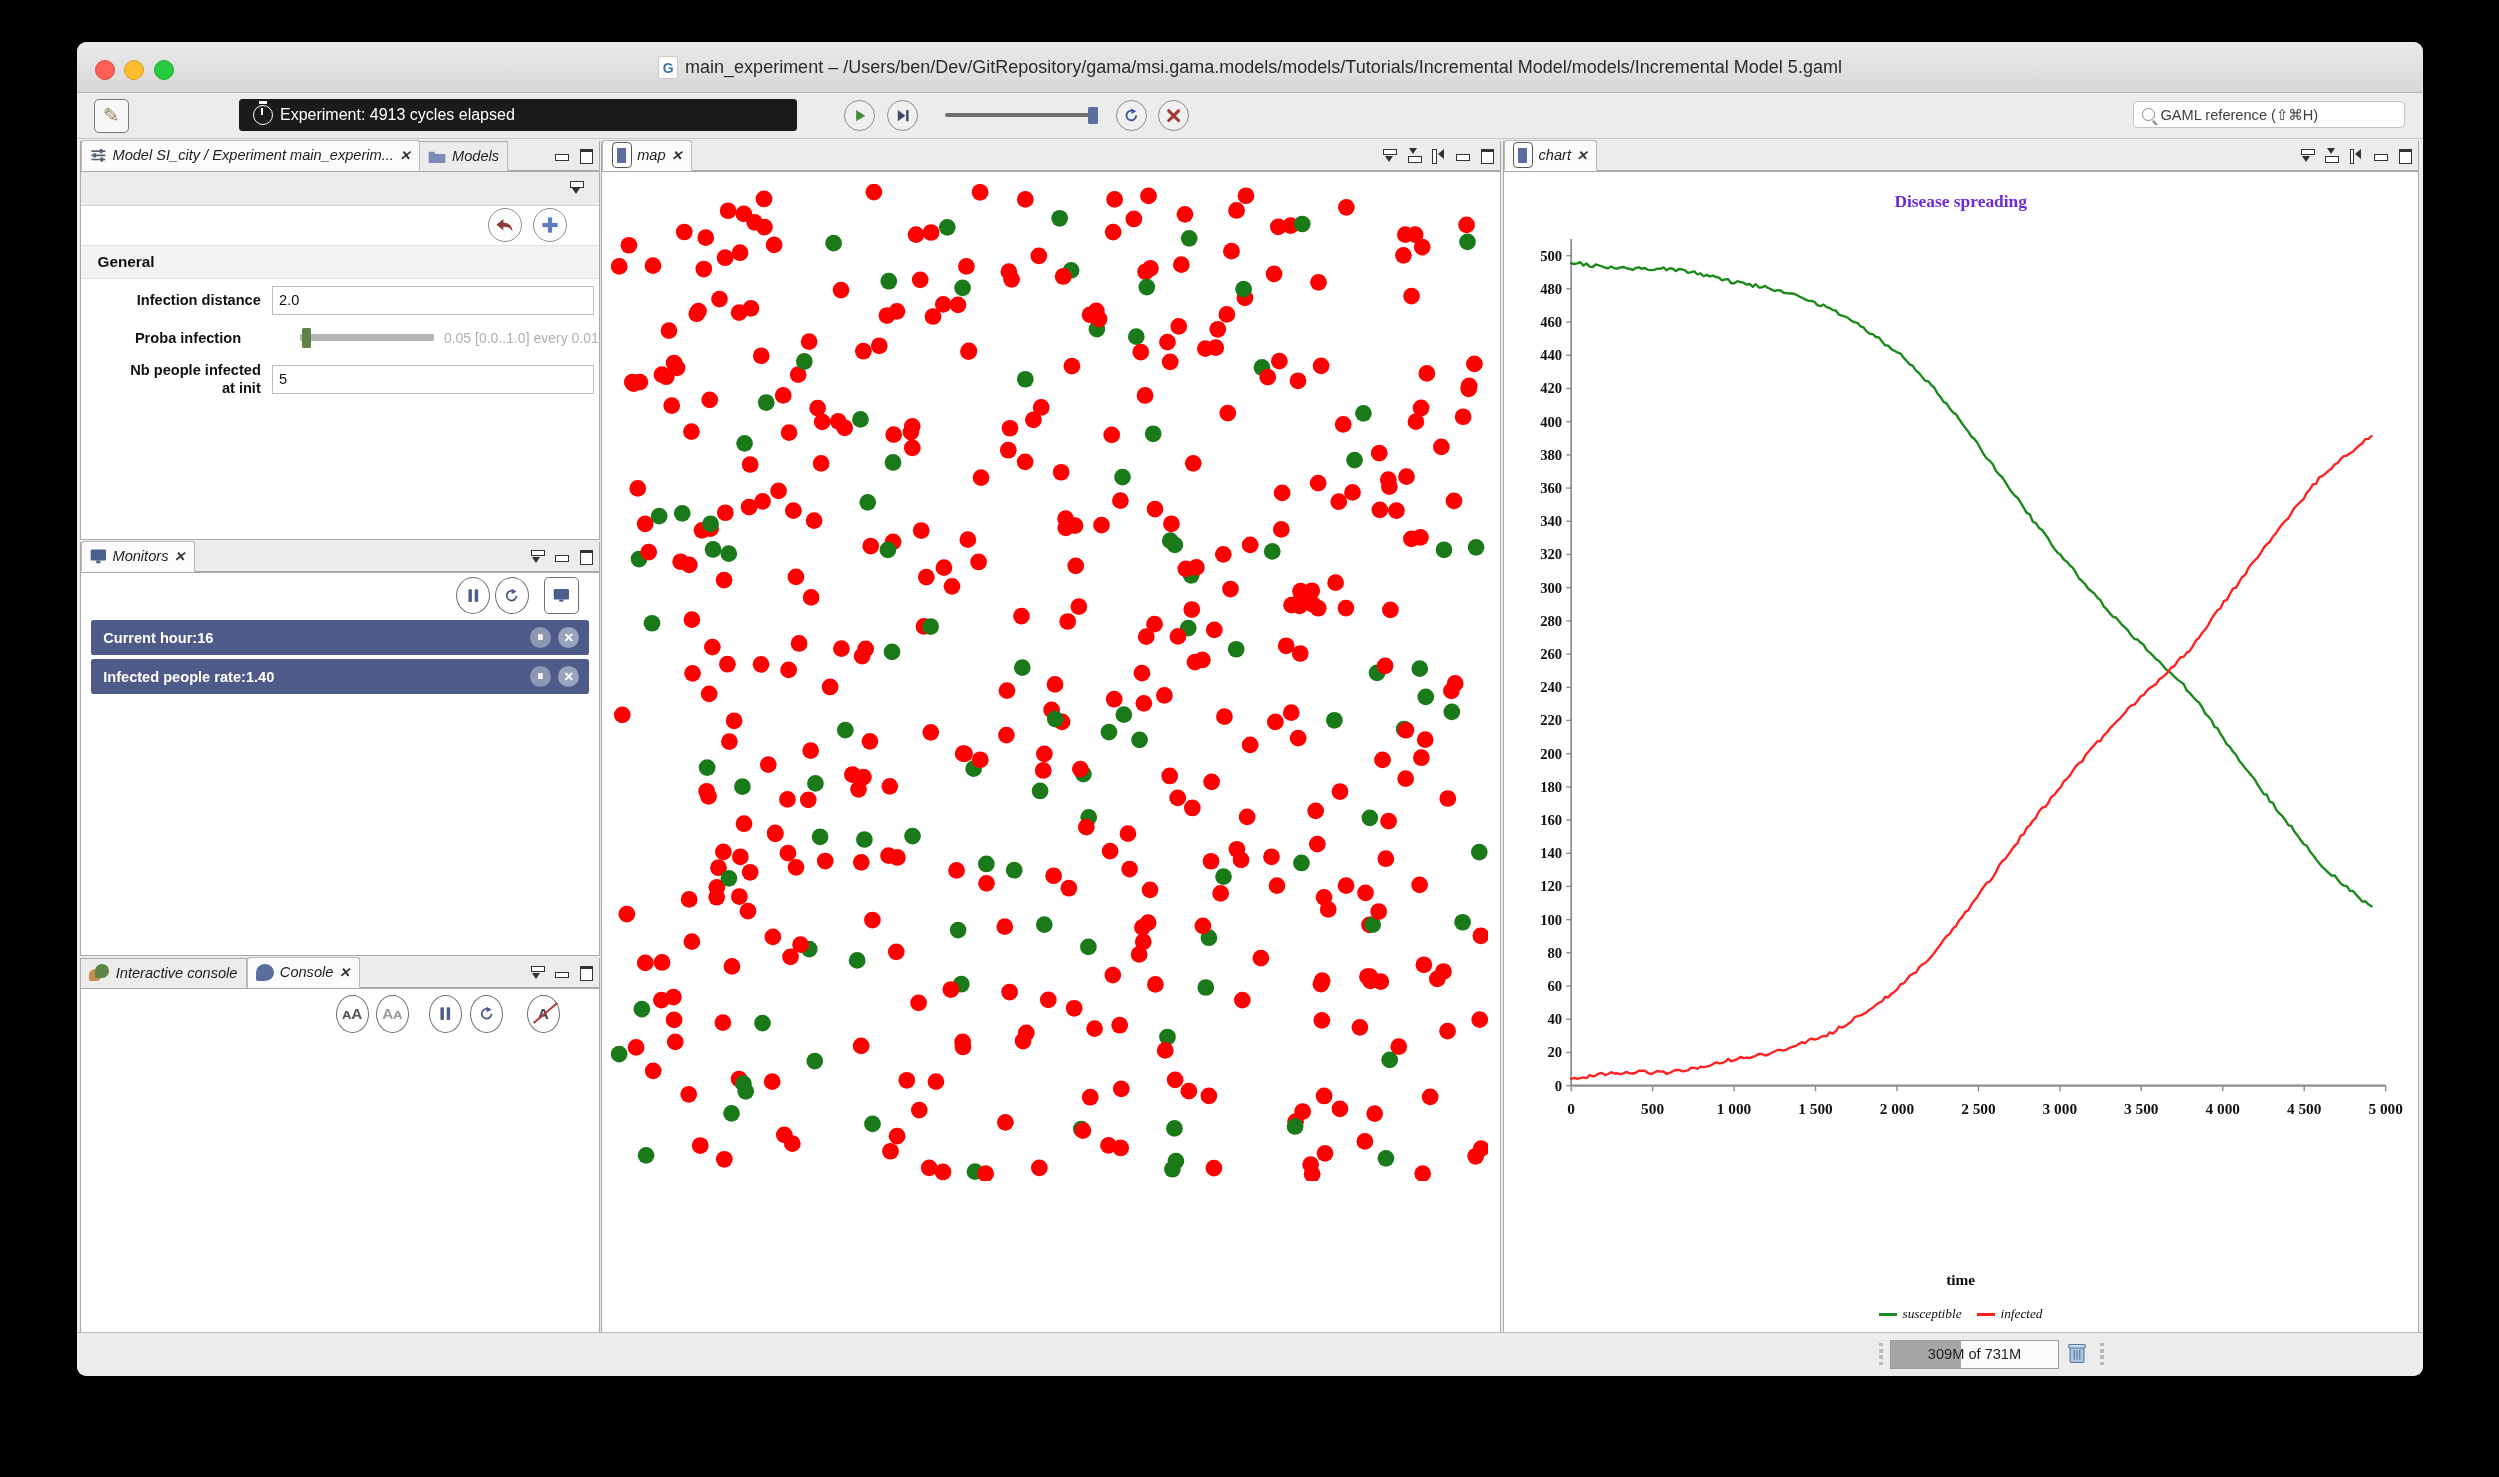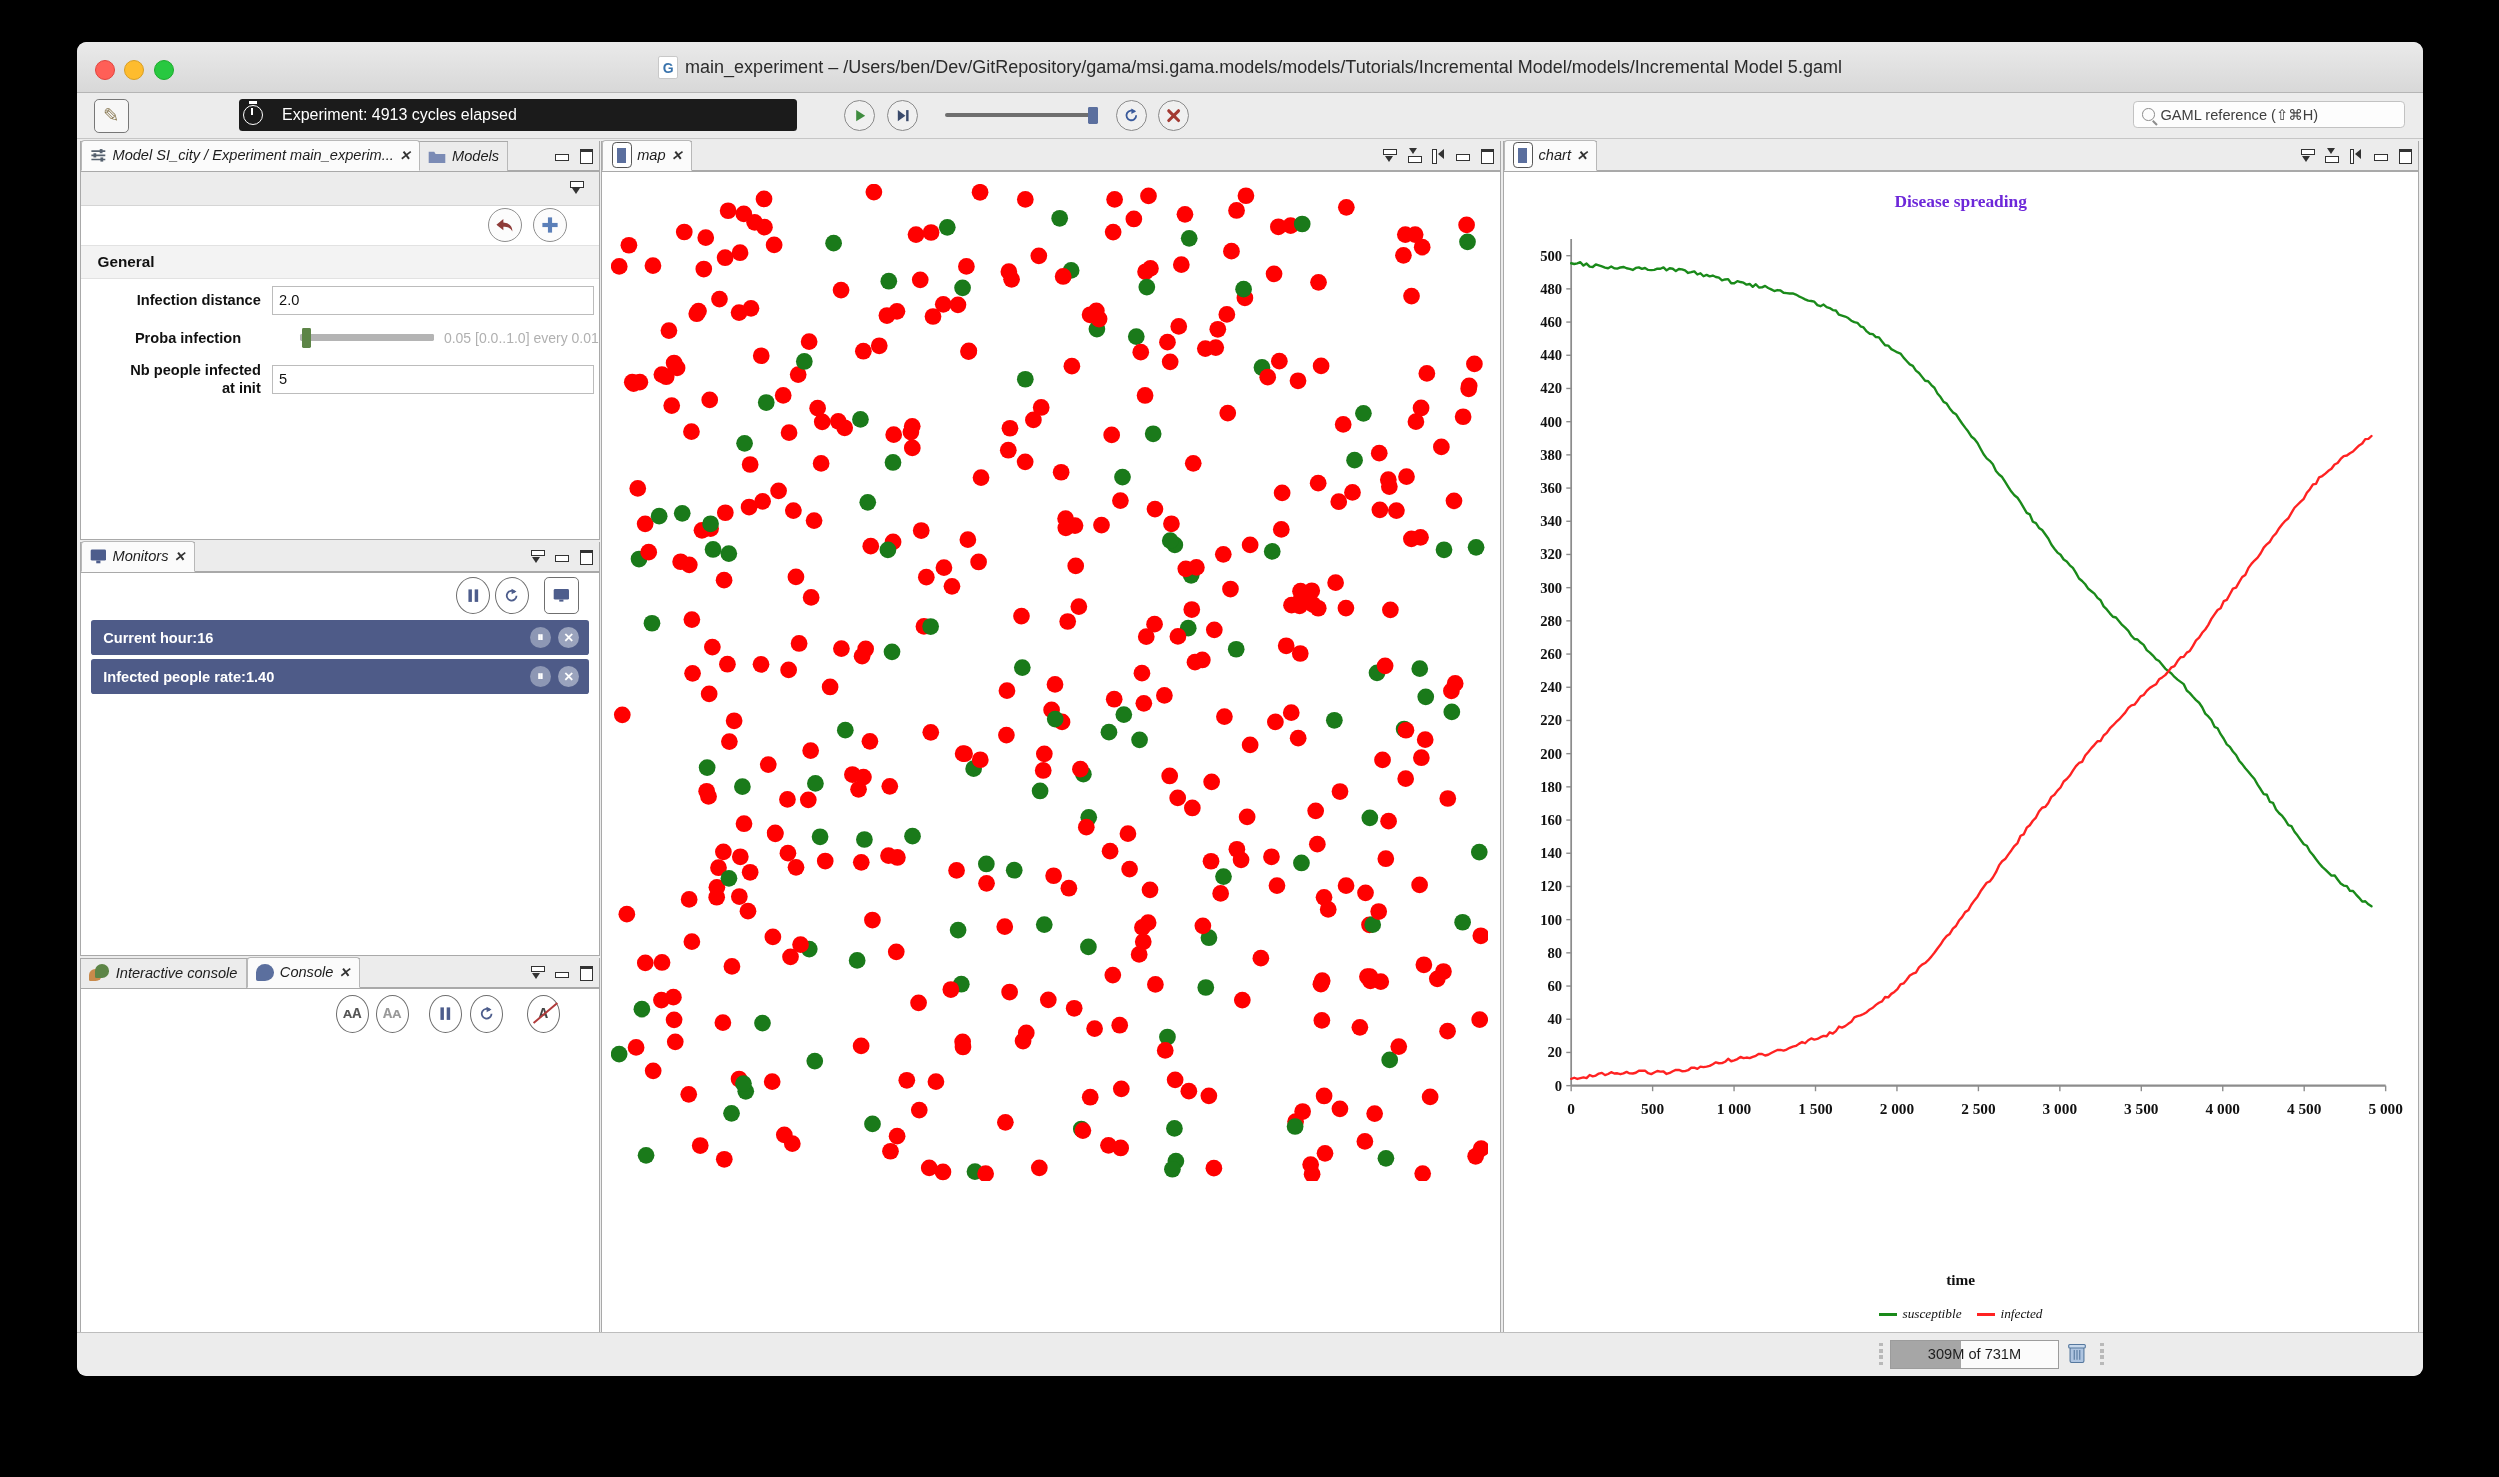--- a/index.html
+++ b/index.html
@@ -65,22 +65,22 @@
   }
   #edit-btn::after {
     content: "✎"; position: absolute; inset: 0;
     display: flex; align-items: center; justify-content: center;
     font-size: 19.5px; color: #8a7a55;
   }
   #status-pill {
     position: absolute; left: 162px; top: 5.6px;
     width: 558px; height: 32px;
     background: #1b1b1b; border-radius: 3.5px;
-    display: flex; align-items: center; gap: 19px;
-    padding-left: 4px; box-sizing: border-box;
+    display: flex; align-items: center; gap: 7px;
+    padding-left: 14px; box-sizing: border-box;
   }
   #status-pill .clock {
     width: 18px; height: 18px; border: 1.7px solid #fff;
     border-radius: 50%; position: relative; flex: 0 0 auto;
   }
   #status-pill .clock::before {
     content: ""; position: absolute; left: 7px; top: 2.8px;
     width: 1.7px; height: 6.3px; background: #fff;
   }
   #status-pill .clock::after {
@@ -232,21 +232,21 @@
               background: #8d97b4; color: #fff; font-size: 12.6px;
               display: flex; align-items: center; justify-content: center; }
   .mrow-pause { right: 38px; }
   .mrow-close { right: 9.8px; background: #9aa3bd; font-weight: bold; }
   
   #console-panel { flex: 1 1 auto; }
   .con-toolbar { height: 49px; position: relative; background: #fff; flex:0 0 auto;}
   .con-btn { position: absolute; top: 5.6px; width: 31px; height: 36px;
              border: 1.1px solid #6f6f6f; border-radius: 50%;
              display: flex; align-items: center; justify-content: center;
-             background: #fff; color: #4d5d8c; font-size: 15.3px; font-weight: bold; font-family: Liberation Mono, monospace; }
+             background: #fff; color: #4d5d8c; font-size: 15.3px; font-weight: bold; }
   #con-a1 { right: 230px; color:#555; }
   #con-a2 { right: 190px; color:#999; }
   #con-pause { right: 137px; }
   #con-sync { right: 96px; }
   #con-clear { right: 39px; color:#444; }
   .strike { position: absolute; left: 2.1px; top: 16.7px; width: 31px; height: 2.1px;
             background: #b03a3a; transform: rotate(-40deg); }
   .bubble { width: 18px; height: 16.7px; border-radius: 50% 50% 50% 10%;
             display: inline-block; }
   

